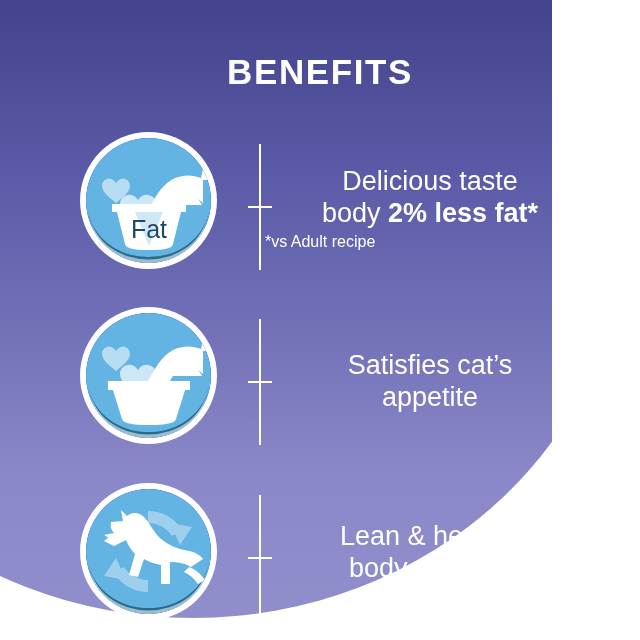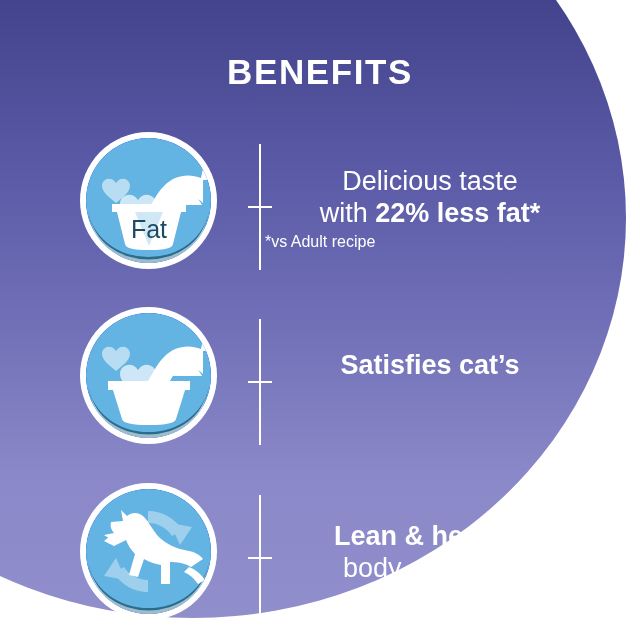--- a/index.html
+++ b/index.html
@@ -9,21 +9,21 @@
   }
   body {
     width: 640px;
     height: 640px;
     font-family: "Liberation Sans", sans-serif;
     overflow: hidden;
   }
 
   #stage {
     position: relative;
-    width: 640px;
+    width: 552px;
     height: 640px;
     background: #ffffff;
     overflow: hidden;
   }
 
   
   #panel-shape {
     position: absolute;
     left: -240px;
     top: -182px;
@@ -123,21 +123,21 @@
   #text-1 { top: 42px; }
   #text-2 { top: 37px; }
 
   .line {
     font-size: 27px;
     line-height: 32px;
     white-space: nowrap;
     text-align: center;
   }
   .line.light { font-weight: normal; }
-  .line.bold  { font-weight: bold; }
+  .line.bold  { font-weight: normal; }
   .line .b { font-weight: bold; }
   .footnote {
     font-size: 16px;
     line-height: 20px;
     font-weight: normal;
     margin-top: 3px;
   }
 </style>
 </head>
 <body>
@@ -175,21 +175,21 @@
         </div>
       </div>
 
       <div class="connector">
         <div class="conn-v"></div>
         <div class="conn-h"></div>
       </div>
 
       <div class="text-block" id="text-0">
         <div class="line light">Delicious taste</div>
-        <div class="line light"><span>with </span><span class="b">22% less fat*</span></div>
+        <div class="line light"><span>body </span><span class="b">2% less fat*</span></div>
         <div class="footnote">*vs Adult recipe</div>
       </div>
     </div>
 
     <div class="row" id="row-1">
 
       <div class="badge">
         <div class="badge-inner">
           <svg width="125" height="125" viewBox="0 0 125 125">
             <circle cx="62.5" cy="62.5" r="62.5" fill="#63b4e2"></circle>
@@ -205,20 +205,21 @@
         </div>
       </div>
 
       <div class="connector">
         <div class="conn-v"></div>
         <div class="conn-h"></div>
       </div>
 
       <div class="text-block" id="text-1">
         <div class="line bold">Satisfies cat’s</div>
+        <div class="line bold">appetite</div>
       </div>
     </div>
 
     <div class="row" id="row-2">
 
       <div class="badge">
         <div class="badge-inner">
           <svg width="125" height="125" viewBox="0 0 125 125">
             <circle cx="62.5" cy="62.5" r="62.5" fill="#63b4e2"></circle>
             <path d="M2,72 A61,61 0 0 0 123,72 A61,54 0 0 1 2,72 Z" fill="#1f5f7e" opacity="0.85"></path>
@@ -238,18 +239,18 @@
         </div>
       </div>
 
       <div class="connector">
         <div class="conn-v"></div>
         <div class="conn-h"></div>
       </div>
 
       <div class="text-block" id="text-2">
         <div class="line bold">Lean &amp; healthy</div>
-        <div class="line light">body condition</div>
+        <div class="line light">body appetite</div>
       </div>
     </div>
 
   </div>
 </div>
 
 </body></html>

